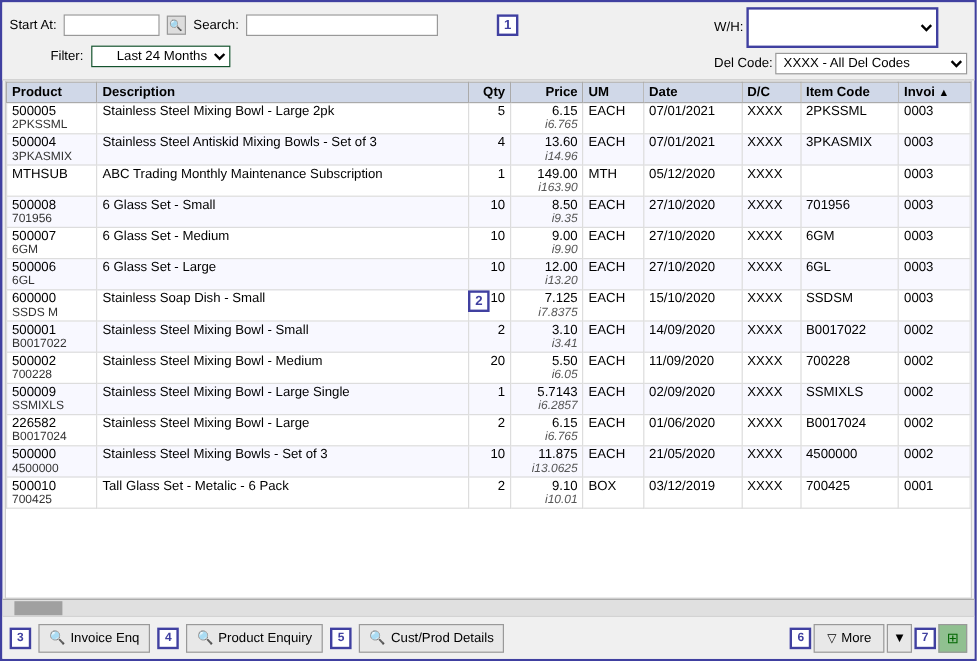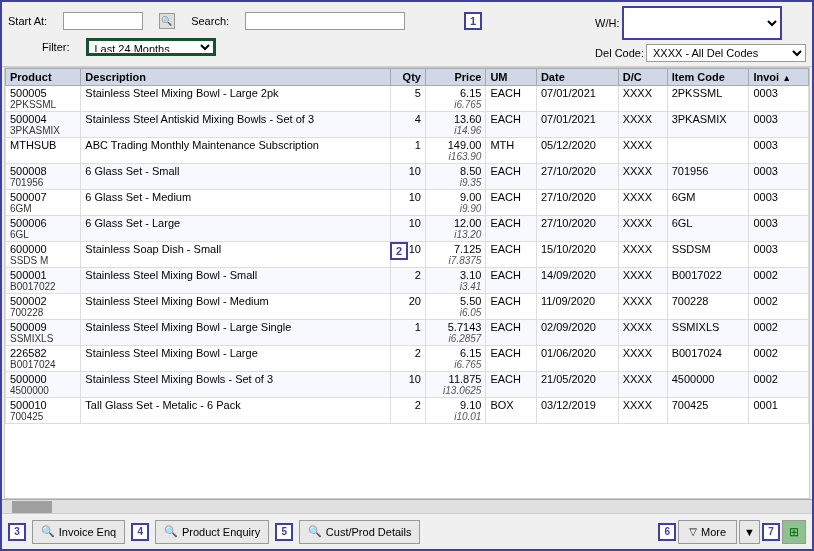--- a/index.html
+++ b/index.html
@@ -1,25 +1,25 @@
 <!DOCTYPE html>
 <html><head>
   <meta charset="utf-8">
   <style>
     * { box-sizing: border-box; margin: 0; padding: 0; font-family: Arial, sans-serif; font-size: 11px; }
     body { background: #c0c0c0; width: 814px; height: 551px; overflow: hidden; }
     .window { background: #f0f0f0; width: 814px; height: 551px; border: 2px solid #4040a0; display: flex; flex-direction: column; }
     .toolbar { background: #f0f0f0; padding: 4px 6px; display: flex; align-items: center; gap: 8px; border-bottom: 1px solid #ccc; }
-    .row1, .row2 { display: flex; align-items: center; gap: 16px; }
+    .row1, .row2 { display: flex; align-items: center; gap: 6px; }
     .row2 { margin-top: 4px; padding-left: 34px; }
     label { font-size: 11px; color: #000; white-space: nowrap; }
     .toolbar input[type="text"] { border: 1px solid #999; padding: 1px 3px; font-size: 11px; height: 18px; background: white; }
     .start-at-input { width: 80px; }
     .search-input { width: 160px; }
-    .filter-select { border: 3px solid #14532d; padding: 1px 2px; font-size: 11px; height: 18px; background: white; width: 130px; }
+    .filter-select { border: 1px solid #14532d; padding: 1px 2px; font-size: 11px; height: 18px; background: white; width: 116px; text-align: right; }
     .wh-section { margin-left: auto; display: flex; flex-direction: column; gap: 4px; }
     .wh-row, .del-row { display: flex; align-items: center; gap: 2px; margin-left: 23px; }
     .wh-select { border: 2px solid #4040a0; padding: 15px 2px; font-size: 11px; height: 18px; background: white; width: 160px; }
     .del-select { border: 1px solid #999; padding: 1px 2px; font-size: 11px; height: 18px; background: white; width: 160px; }
     .search-icon { width: 16px; height: 16px; background: #ddd; border: 1px solid #999; display: inline-flex; align-items: center; justify-content: center; font-size: 9px; cursor: pointer; }
     .num-badge { display: inline-flex; align-items: center; justify-content: center; width: 18px; height: 18px; border: 2px solid #4040a0; background: white; font-size: 11px; font-weight: bold; color: #4040a0; }
     .table-container { flex: 1; overflow-y: auto; overflow-x: auto; background: white; border: 1px solid #ccc; margin: 0 2px; }
     table { width: 100%; border-collapse: collapse; min-width: 760px; }
     thead tr { background: #e5e5e5; }
     th { border: 1px solid #aaa; padding: 2px 4px; text-align: left; font-size: 11px; font-weight: bold; white-space: nowrap; position: sticky; top: 0; background: #d0d8e8; }

